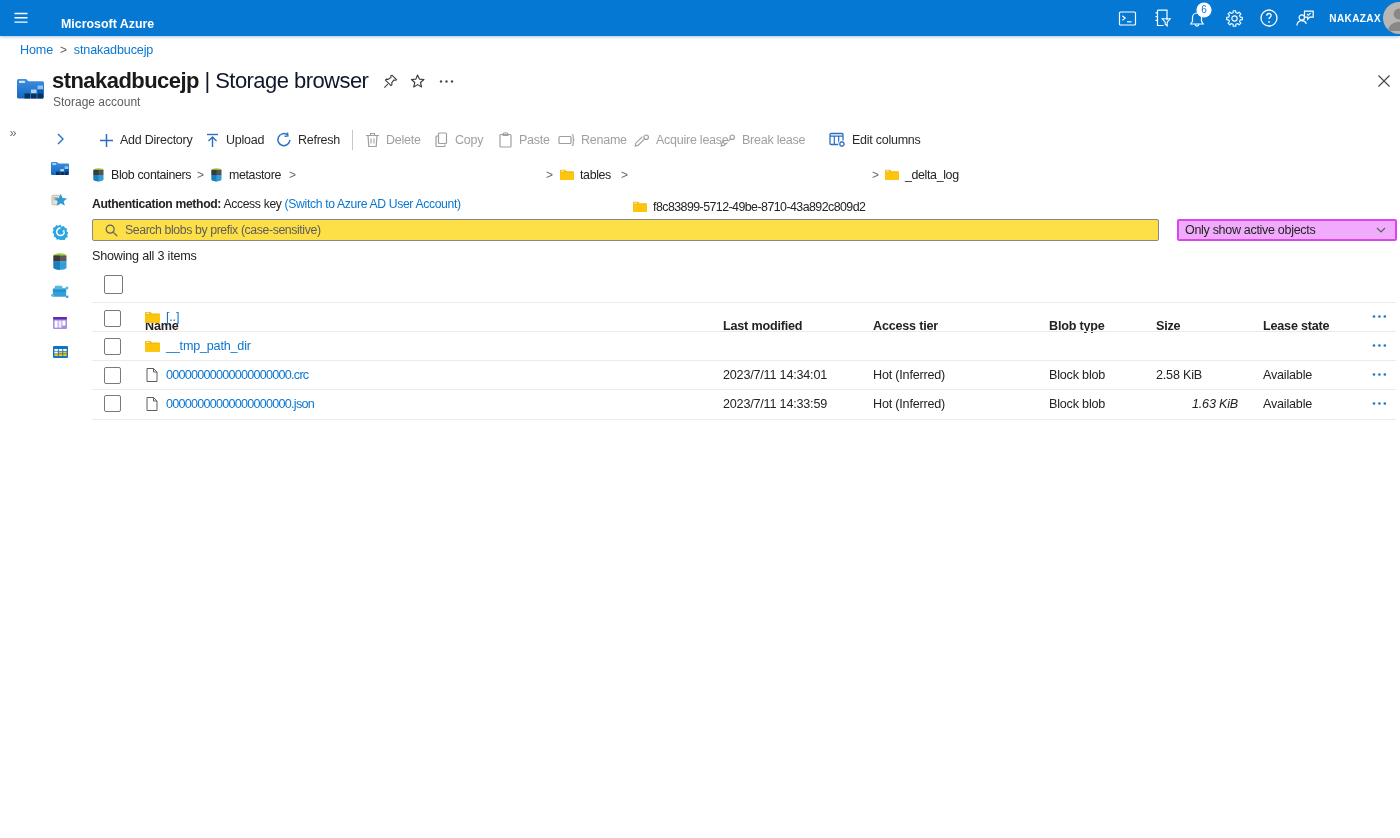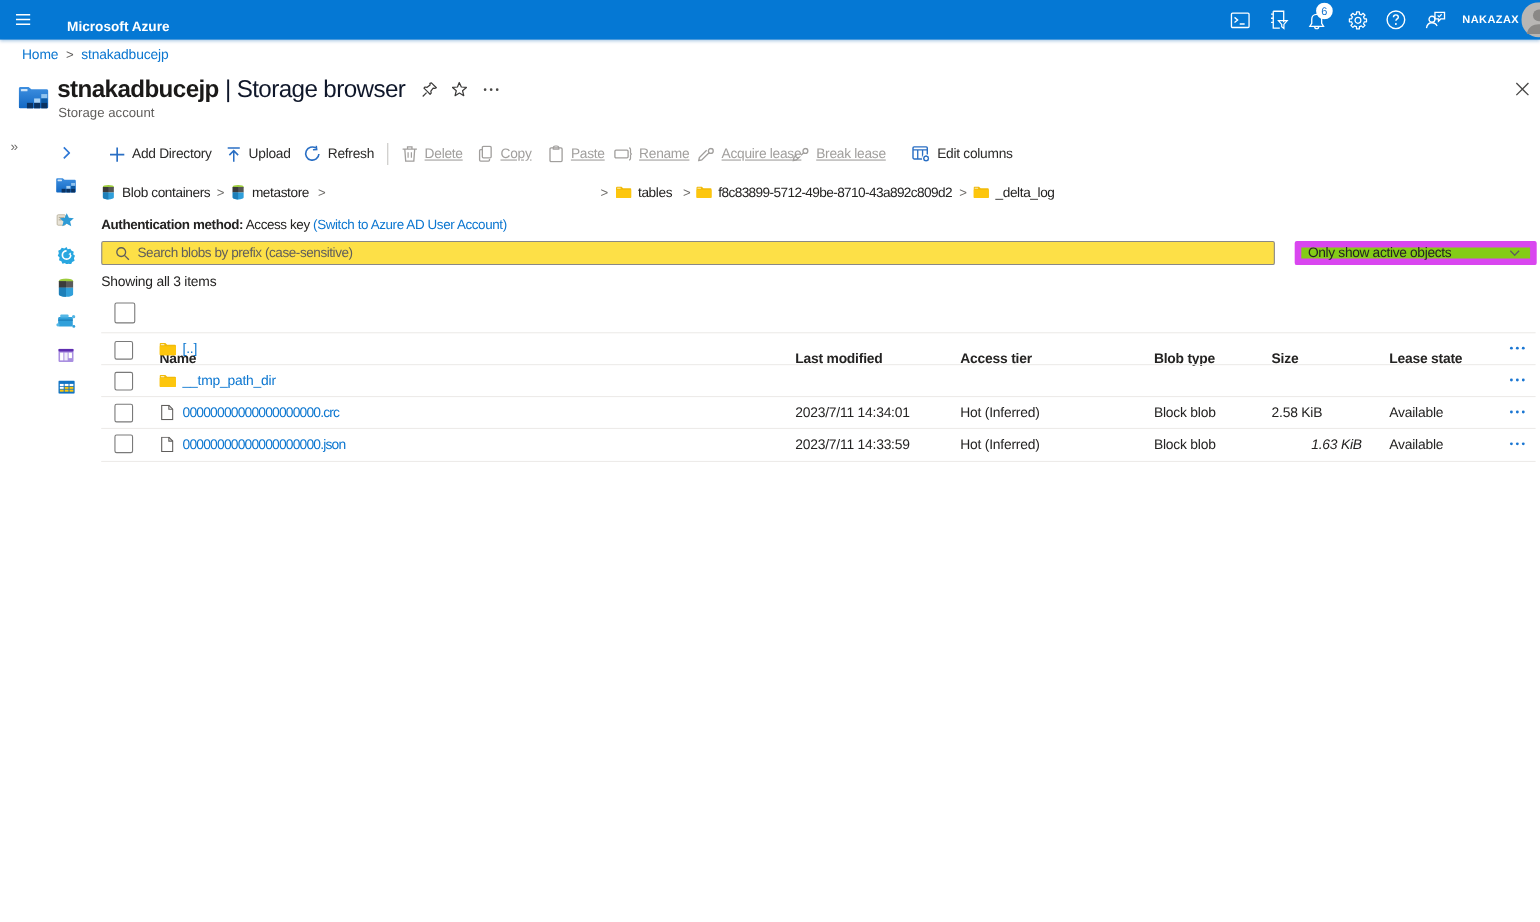--- a/index.html
+++ b/index.html
@@ -23,32 +23,32 @@
 #title .lite { font-weight:400; color:#0f172a; }
 #subtitle { position:absolute; left:53px; top:95px; font-size:12px; color:#605e5c; }
 .hico { position:absolute; top:74px; color:#3b3a39; }
 #xclose { position:absolute; left:1376px; top:73px; }
 
 #expander { position:absolute; left:9.5px; top:126px; color:#6f6d6b; font-size:12.5px; }
 .rail { position:absolute; left:51px; width:18px; height:18px; display:flex; align-items:center; justify-content:center; }
 
 #toolbar { position:absolute; left:0px; top:127px; height:26px; width:1400px; }
 .titem { position:absolute; top:0; height:26px; display:flex; align-items:center; gap:6px; font-size:12.5px; letter-spacing:-0.25px; color:#2b2a29; white-space:nowrap; }
-.titem.dis { color:#a19f9d;text-decoration:underline; }
+.titem.dis { color:#a19f9d; }
 .tsep { position:absolute; top:3px; height:20px; width:1px; background:#c8c6c4; }
 
 #bpath { position:absolute; left:92px; top:164px; height:22px; width:1300px; font-size:13px; color:#242322; }
 .bseg { position:absolute; top:0; height:22px; display:flex; align-items:center; gap:6px; white-space:nowrap; color:#242322; font-size:12.4px; letter-spacing:-0.35px;}
 .bsep { position:absolute; top:0; height:22px; display:flex; align-items:center; color:#6b6966; font-size:12px; }
 
 #auth { position:absolute; left:92px; top:197px; font-size:12.2px; letter-spacing:-0.35px; color:#242322; }
 #auth b { font-weight:700; }
 
 #bsearch { position:absolute; left:92px; top:219px; width:1067px; height:22px; border:1px solid #8a8886; border-radius:2px; background:#fde047; display:flex; align-items:center; color:#605e5c; font-size:12.3px; letter-spacing:-0.4px; }
-#filtersel { position:absolute; left:1177px; top:219px; width:220px; height:22px; border:6px solid #d946ef; border-radius:2px; background:#84cc16; display:flex; align-items:center; color:#242322; font-size:12.5px; letter-spacing:-0.3px; padding-left:6px; }
+#filtersel { position:absolute; left:1177px; top:219px; width:220px; height:22px; border:2px solid #d946ef; border-radius:2px; background:#f0abfc; display:flex; align-items:center; color:#242322; font-size:12.5px; letter-spacing:-0.3px; padding-left:6px; }
 #showing { position:absolute; left:92px; top:249px; font-size:12.6px; letter-spacing:-0.2px; color:#242322; }
 
 .cb { position:absolute; left:104px; width:19px; height:19px; border:1px solid #7a7a7a; border-radius:2px; background:#fff; }
 .hdr { position:absolute; top:277px; font-size:12.6px; letter-spacing:-0.2px; font-weight:700; color:#242322;margin-top:42px; }
 .cell { position:absolute; font-size:12.6px; letter-spacing:-0.2px; color:#242322; }
 .hline { position:absolute; left:92px; width:1304px; height:1px; background:#edebe9; }
 </style>
 </head>
 <body>
 
@@ -341,21 +341,21 @@
     </div>
 <div class="bsep" style="left:197px;">&gt;</div>
 <div class="bsep" style="left:454px;">&gt;</div>
 <div class="bseg" style="left:468px;">
       <svg width="14" height="12" viewBox="0 0 14 12">
         <use href="#yfold"></use>
       </svg>
       <span>tables</span>
     </div>
 <div class="bsep" style="left:529px;">&gt;</div>
-<div class="bseg" style="left:541px;">
+<div class="bseg" style="left:541px;margin-top:32px;">
       <svg width="14" height="12" viewBox="0 0 14 12">
         <use href="#yfold"></use>
       </svg>
       <span style="letter-spacing:-0.55px;">f8c83899-5712-49be-8710-43a892c809d2</span>
     </div>
 <div class="bsep" style="left:780px;">&gt;</div>
 <div class="bseg" style="left:793px;">
       <svg width="14" height="12" viewBox="0 0 14 12">
         <use href="#yfold"></use>
       </svg>

